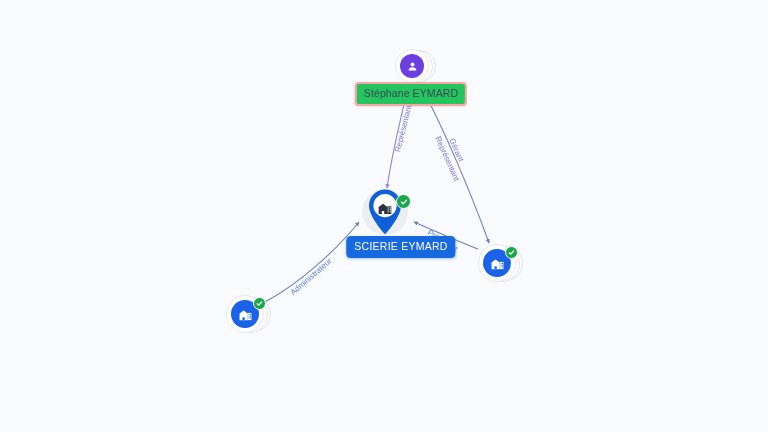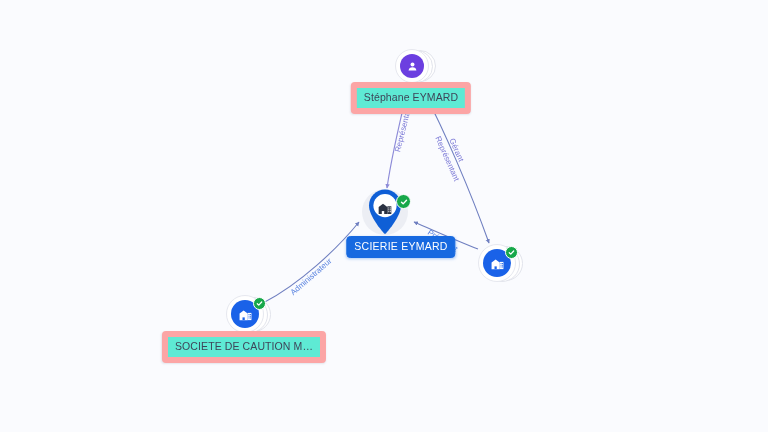--- a/index.html
+++ b/index.html
@@ -122,23 +122,23 @@
   
   .label {
     position: absolute;
     transform: translateX(-50%);
     white-space: nowrap;
     font-size: 10.5px;
     line-height: 1;
     letter-spacing: .1px;
     padding: 4px 7px 5px 7px;
     border-radius: 4px;
-    background: #5eead4;
+    background: #22c55e;
     color: #3e4559;
-    border: 6px solid #fca5a5;
+    border: 2px solid #fca5a5;
     box-shadow: 0 1px 2px rgba(30,40,80,.10);
   }
   .label.primary {
     background: #1769e0;
     color: #ffffff;
     border: 1px solid #1769e0;
     font-weight: 400;
     letter-spacing: .25px;
     box-shadow: 0 1px 3px rgba(23,105,224,.35);
     margin-left: 16px;
@@ -275,15 +275,14 @@
           <rect x="19.3" y="16.8" width="1.5" height="1.5" fill="#1a62e8"></rect>
         </svg>
       </div>
     </div>
     <div class="check" style="left:8px; top:-17px;">
       <svg width="7" height="7" viewBox="0 0 24 24" aria-hidden="true">
         <path d="M4.5 12.6l5 5 10-10.6" fill="none" stroke="#ffffff" stroke-width="4.4" stroke-linecap="round" stroke-linejoin="round"></path>
       </svg>
     </div>
   </div>
-  <div class="label" style="left:244px; top:331px;">SOCIETE DE CAUTION M…</div>
 
 </div>
 
 </body></html>

